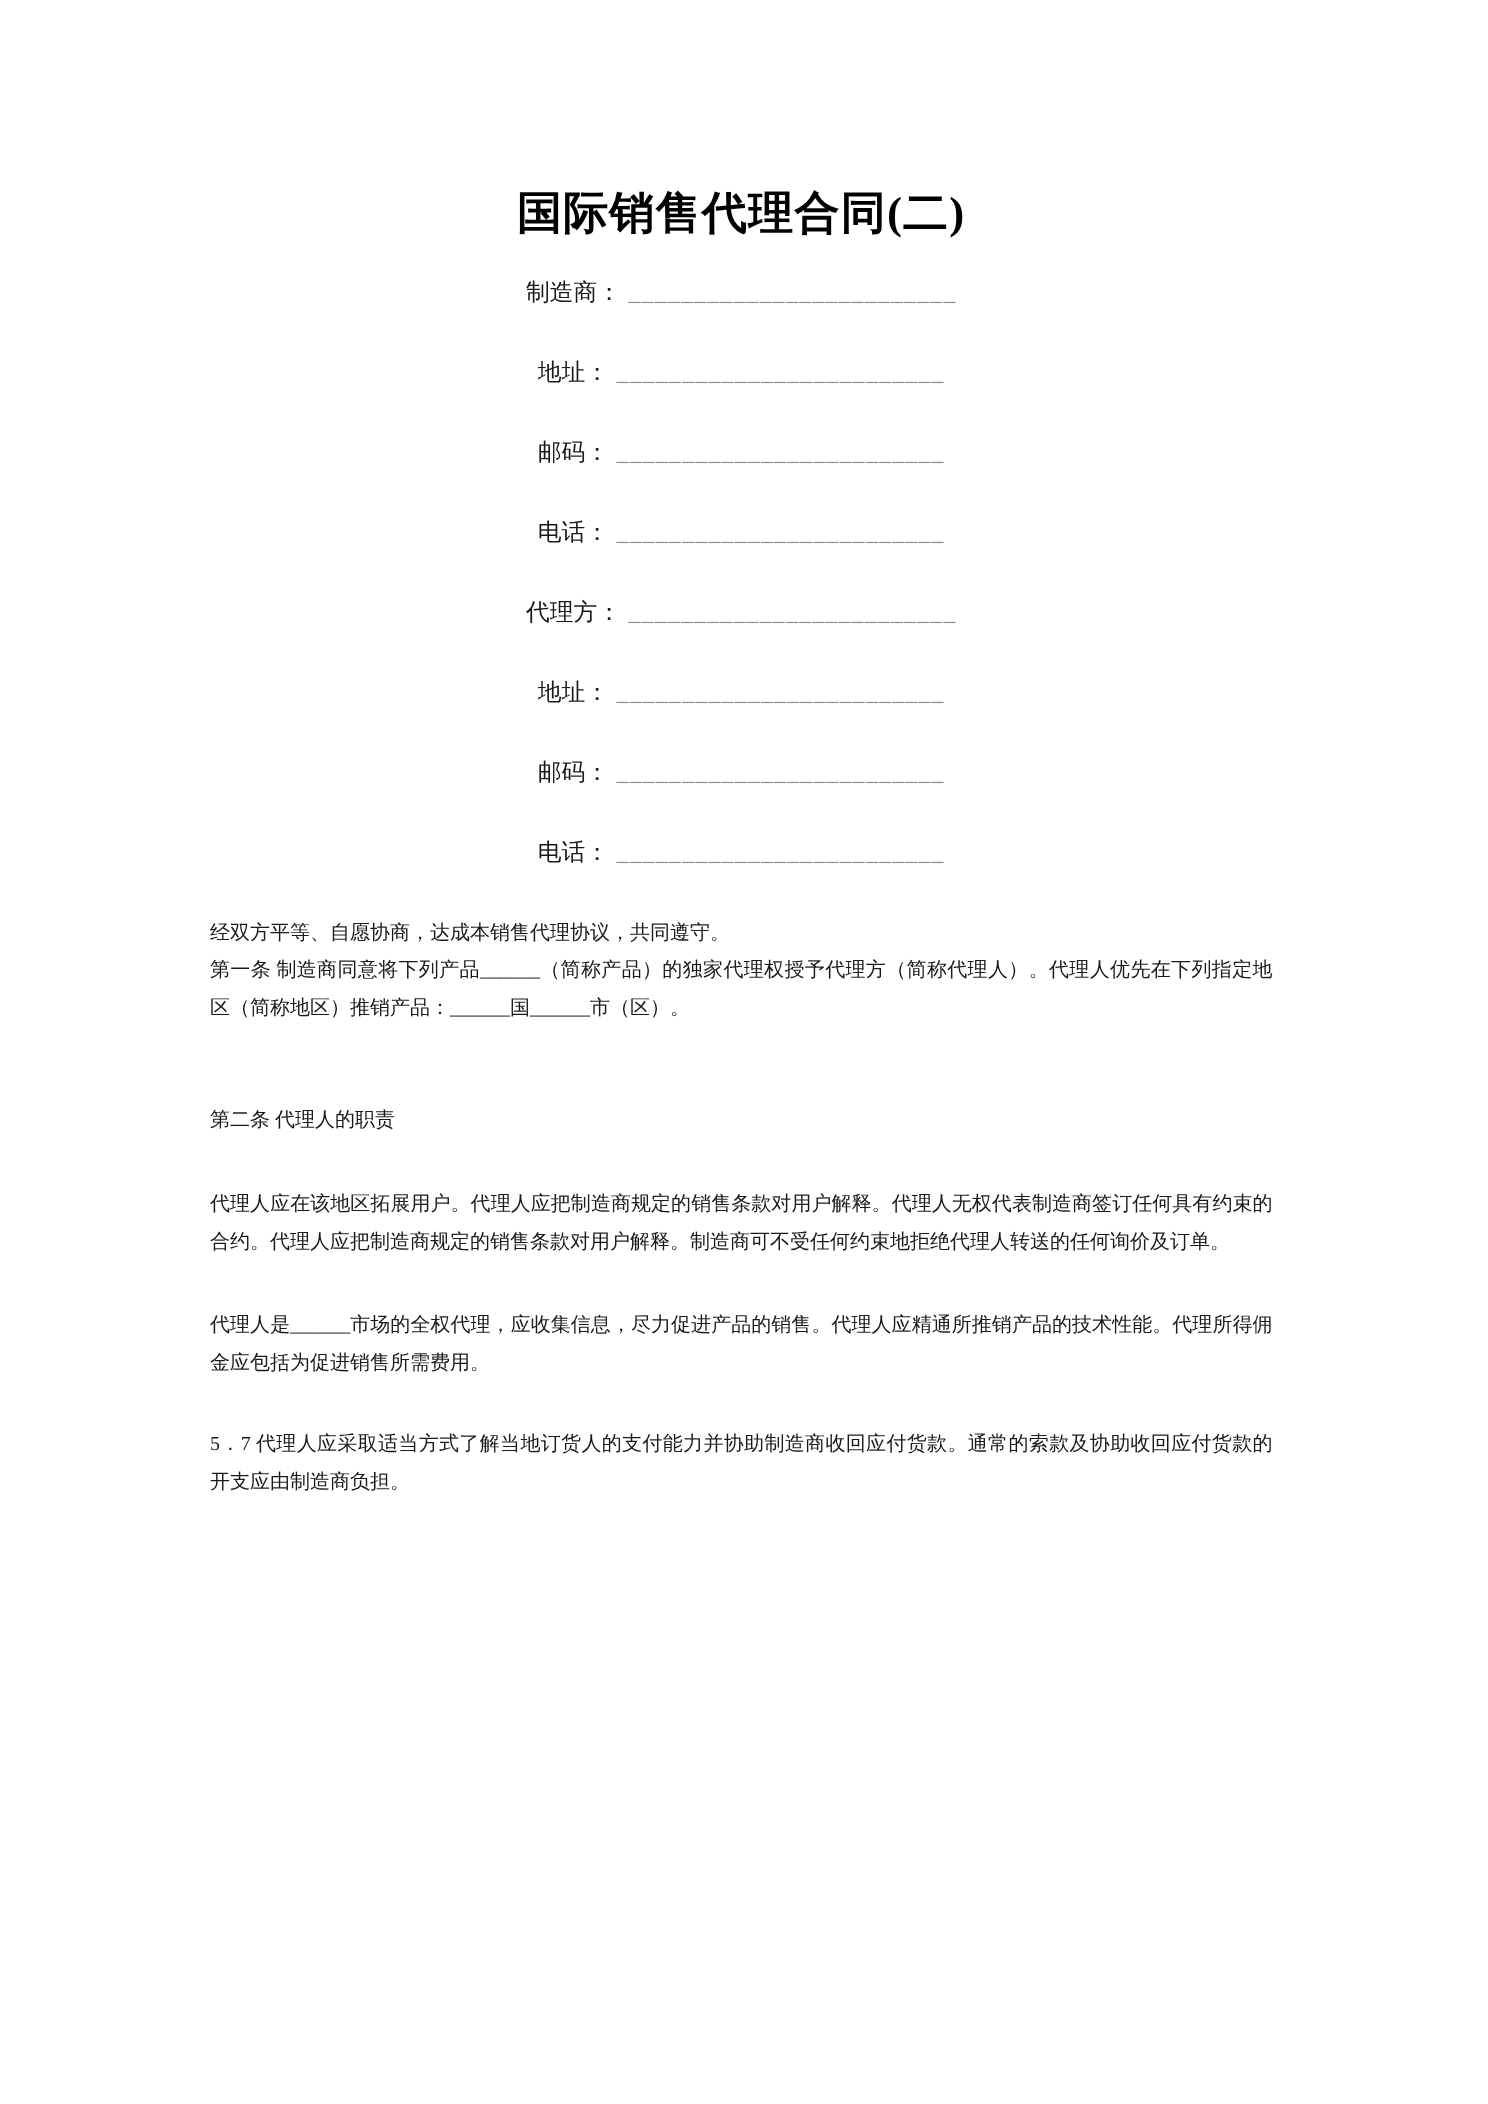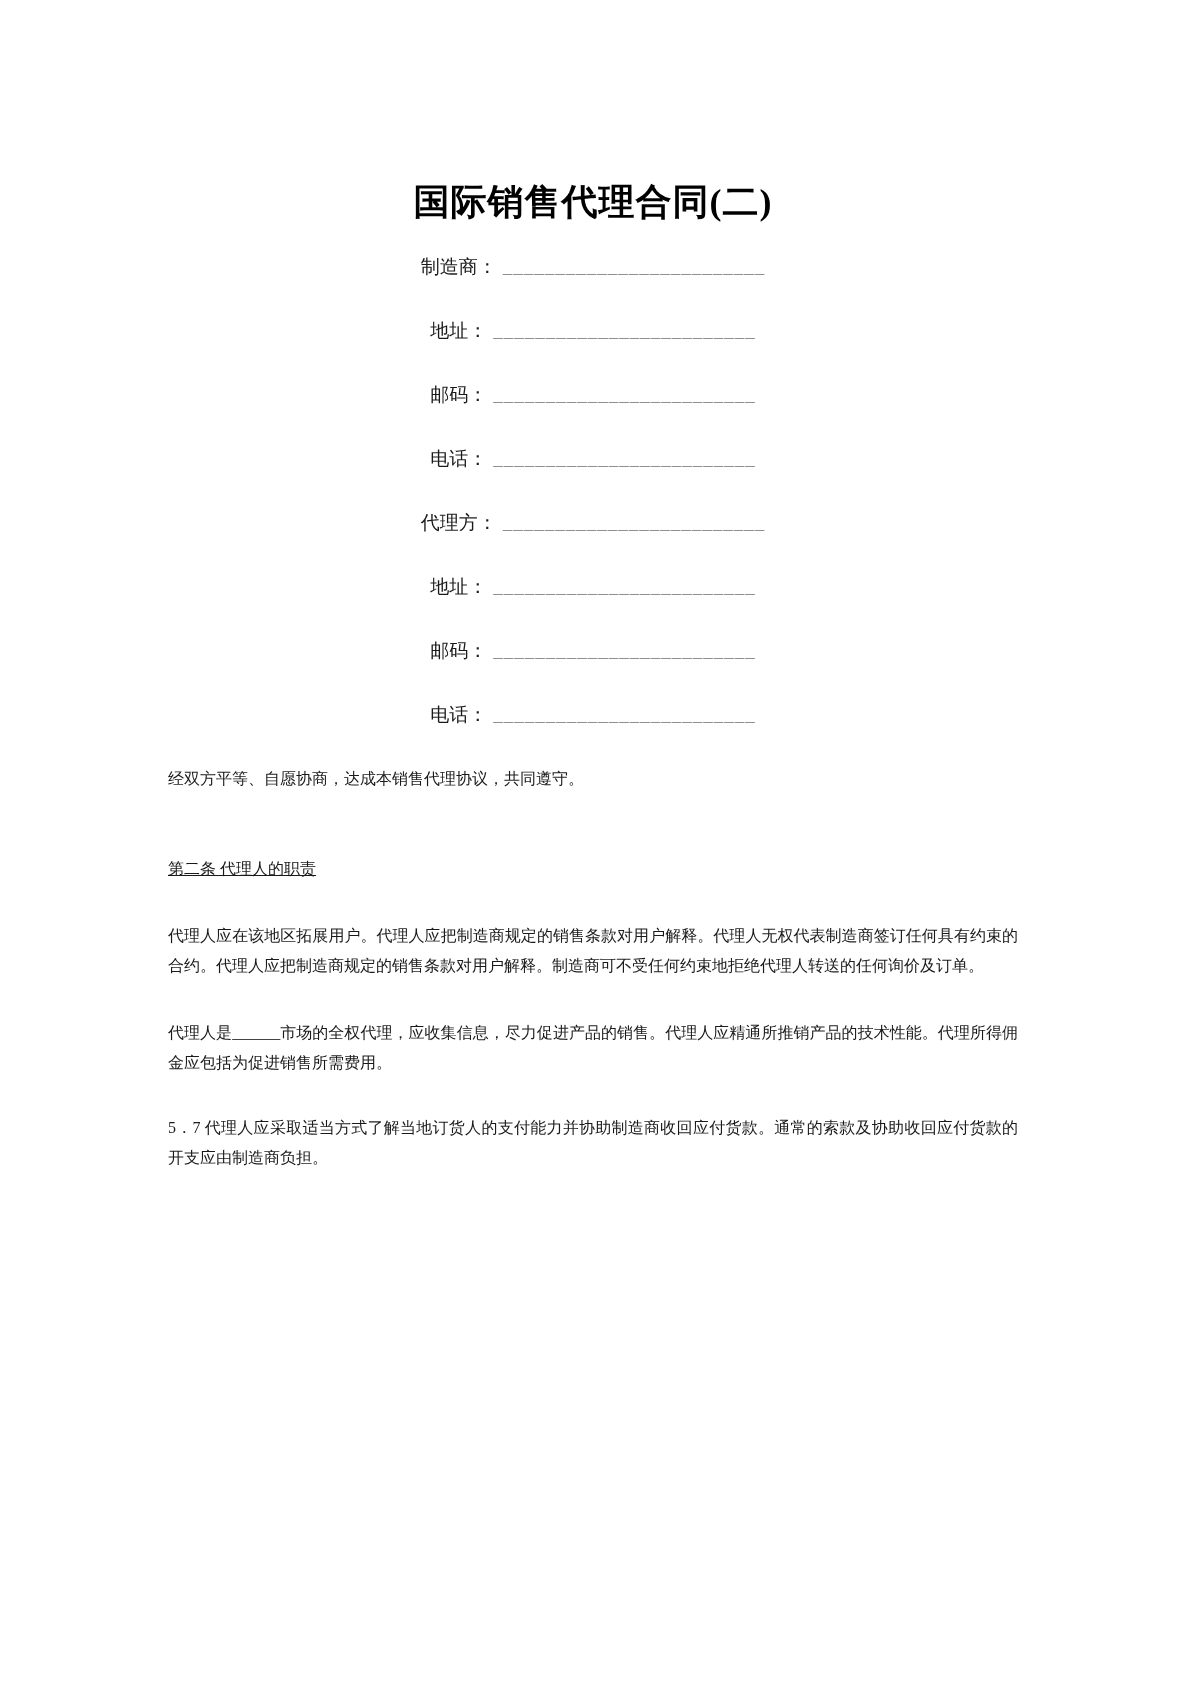--- a/index.html
+++ b/index.html
@@ -5,21 +5,20 @@
   * { box-sizing: border-box; }
   html, body { margin: 0; padding: 0; background: #ffffff; }
   .page {
     width: 1190px;
     height: 1215px;
     background: #ffffff;
     padding: 148px 172px 0 168px;
     font-family: "Liberation Serif", "DejaVu Serif", serif;
     color: #1a1a1a;
     overflow: hidden;
-    margin-top: 32px;
   }
   .title {
     font-size: 36px;
     font-weight: bold;
     color: #000000;
     text-align: center;
     line-height: 44px;
     margin: 0 0 28px 0;
     letter-spacing: 1px;
   }
@@ -38,21 +37,21 @@
   .para {
     font-size: 16px;
     line-height: 30px;
     margin: 0;
     text-align: justify;
   }
   .mt-0   { margin-top: 0; }
   .mt-sm  { margin-top: 31px; }
   .mt-md  { margin-top: 35px; }
   .mt-md2 { margin-top: 37px; }
-  .mt-lg  { margin-top: 60px; text-decoration: underline; }
+  .mt-lg  { margin-top: 60px; }
   .mt-xl  { margin-top: 63px; }
 </style>
 </head>
 <body>
 
 <div class="page">
 
   <h1 class="title">国际销售代理合同(二)</h1>
 
   <div class="field">
@@ -81,20 +80,21 @@
 
   <div class="field">
     <span>邮码：</span><span class="blank">_________________________</span>
   </div>
 
   <div class="field">
     <span>电话：</span><span class="blank">_________________________</span>
   </div>
 
   <p class="para mt-0">经双方平等、自愿协商，达成本销售代理协议，共同遵守。</p>
+  <p class="para mt-0">第一条 制造商同意将下列产品______（简称产品）的独家代理权授予代理方（简称代理人）。代理人优先在下列指定地区（简称地区）推销产品：______国______市（区）。</p>
 
   <p class="para mt-lg">第二条 代理人的职责</p>
   <p class="para mt-md2">代理人应在该地区拓展用户。代理人应把制造商规定的销售条款对用户解释。代理人无权代表制造商签订任何具有约束的合约。代理人应把制造商规定的销售条款对用户解释。制造商可不受任何约束地拒绝代理人转送的任何询价及订单。</p>
 
   <p class="para mt-md2">代理人是______市场的全权代理，应收集信息，尽力促进产品的销售。代理人应精通所推销产品的技术性能。代理所得佣金应包括为促进销售所需费用。</p>
 
 
   <p class="para mt-md">5．7 代理人应采取适当方式了解当地订货人的支付能力并协助制造商收回应付货款。通常的索款及协助收回应付货款的开支应由制造商负担。</p>
 
 </div>

